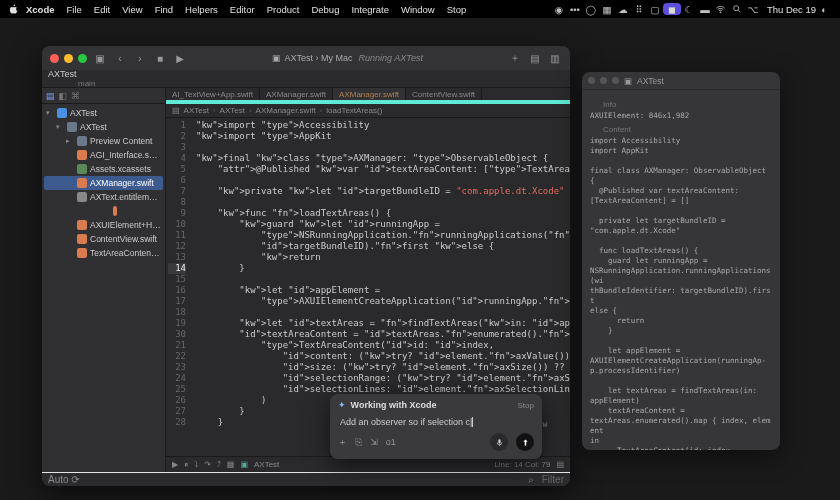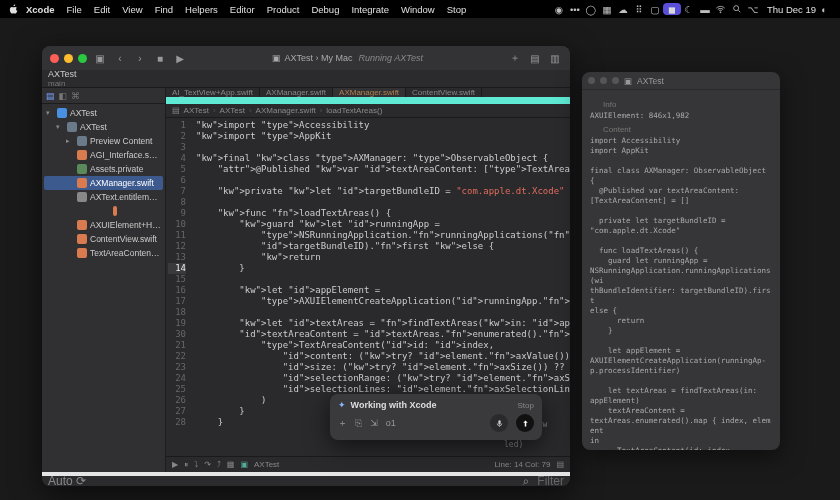--- a/index.html
+++ b/index.html
@@ -66,21 +66,21 @@
 .title-status { color: #888; font-style: italic; }
 
 .toolbar-row {
   height: 18px;
   background: #2b2b2d;
   border-bottom: 1px solid #1a1a1a;
   display: flex; align-items: center; padding: 0 6px; gap: 8px;
 }
 .tb-btn { width: 14px; height: 14px; display: flex; align-items: center; justify-content: center; color: #999; }
 .tb-proj { font-size: 9px; color: #ccc; }
-.tb-sub { font-size: 8px; color: #777; }
+.tb-sub { font-size: 8px; color: #777; margin-left: 30px; }
 
 .window-body { flex: 1; display: flex; min-height: 0; }
 
 
 .navigator {
   width: 124px;
   background: #303032;
   border-right: 1px solid #1c1c1c;
   overflow: hidden;
   font-size: 8.5px;
@@ -103,21 +103,21 @@
 }
 .fi-proj { background: #4a90e2; }
 .fi-folder { background: #6a7a8a; }
 .fi-swift { background: #d97b4e; }
 .fi-assets { background: #5a8a5a; }
 .fi-ent { background: #888; }
 .tree-row .label { flex: 1; overflow: hidden; text-overflow: ellipsis; }
 
 
 .editor-area { flex: 1; display: flex; flex-direction: column; min-width: 0; background: #2a2a2c; }
-.tab-strip { height: 16px; display: flex; border-bottom: 7px solid #5eead4; font-size: 8px; }
+.tab-strip { height: 16px; display: flex; border-bottom: 4px solid #5eead4; font-size: 8px; }
 .tab { padding: 0 6px; display: flex; align-items: center; color: #888; border-right: 1px solid #1a1a1a; }
 .tab.active { background: #323234; color: #ccc; }
 .tab.highlight { color: #b08050; }
 
 .breadcrumb {
   height: 14px; display: flex; align-items: center; padding: 0 6px;
   font-size: 8px; color: #8a8a8a; border-bottom: 1px solid #1a1a1a; gap: 4px;
 }
 .breadcrumb .bsep { color: #555; }
 
@@ -138,22 +138,22 @@
 .code .ln { height: 11px; }
 .str { color: #e06c5c; }
 
 .debug-bar {
   height: 16px; border-top: 1px solid #1a1a1a;
   display: flex; align-items: center; padding: 0 6px; font-size: 8px; color: #888; gap: 6px;
 }
 .debug-bar .db-spacer { flex: 1; }
 
 .bottom-bar {
-  height: 14px; background: #2b2b2d; border-top: 4px solid #e5e5e5;
-  display: flex; align-items: center; padding: 0 6px; font-size: 12px; color: #888; gap: 8px;
+  height: 14px; background: #2b2b2d; border-top: 1px solid #e5e5e5;
+  display: flex; align-items: center; padding: 0 6px; font-size: 10px; color: #888; gap: 8px;
 }
 
 
 .assist {
   position: absolute;
   left: 330px; top: 394px;
   width: 212px;
   background: #3a3a3d;
   border-radius: 8px;
   box-shadow: 0 6px 24px rgba(0,0,0,0.6);
@@ -310,21 +310,21 @@
             <span class="label">Preview Content</span>
           </div>
           <div class="tree-row" style="padding-left: 22px;">
             <span class="disclosure"></span>
             <span class="fi fi-swift"></span>
             <span class="label">AGI_Interface.swift</span>
           </div>
           <div class="tree-row" style="padding-left: 22px;">
             <span class="disclosure"></span>
             <span class="fi fi-assets"></span>
-            <span class="label">Assets.private</span>
+            <span class="label">Assets.xcassets</span>
           </div>
           <div class="tree-row selected" style="padding-left: 22px;">
             <span class="disclosure"></span>
             <span class="fi fi-swift"></span>
             <span class="label">AXManager.swift</span>
           </div>
           <div class="tree-row" style="padding-left: 22px;">
             <span class="disclosure"></span>
             <span class="fi fi-ent"></span>
             <span class="label">AXText.entitlements</span>
@@ -425,20 +425,23 @@
     <span style="color:#666">Filter</span>
   </div>
 </div>
 
 <div class="assist">
   <div class="assist-head">
     <span class="sparkle">✦</span>
     <b>Working with Xcode</b>
     <span class="stop">Stop</span>
   </div>
+  <div class="assist-body">
+    <span>Add an observer so if selection c</span><span style="border-right:1px solid #ccc;animation:none">|</span>
+  </div>
   <div class="assist-tools">
     <span>＋</span>
     <span>⎘</span>
     <span>⇲</span>
     <span>o1</span>
     <span class="tspacer"></span>
     <span class="mic">
       <svg width="9" height="9" viewBox="0 0 24 24" fill="#ccc">
           <rect x="9" y="3" width="6" height="12" rx="3"></rect>
           <path d="M6 12a6 6 0 0012 0M12 18v3" stroke="#ccc" stroke-width="2" fill="none"></path>

